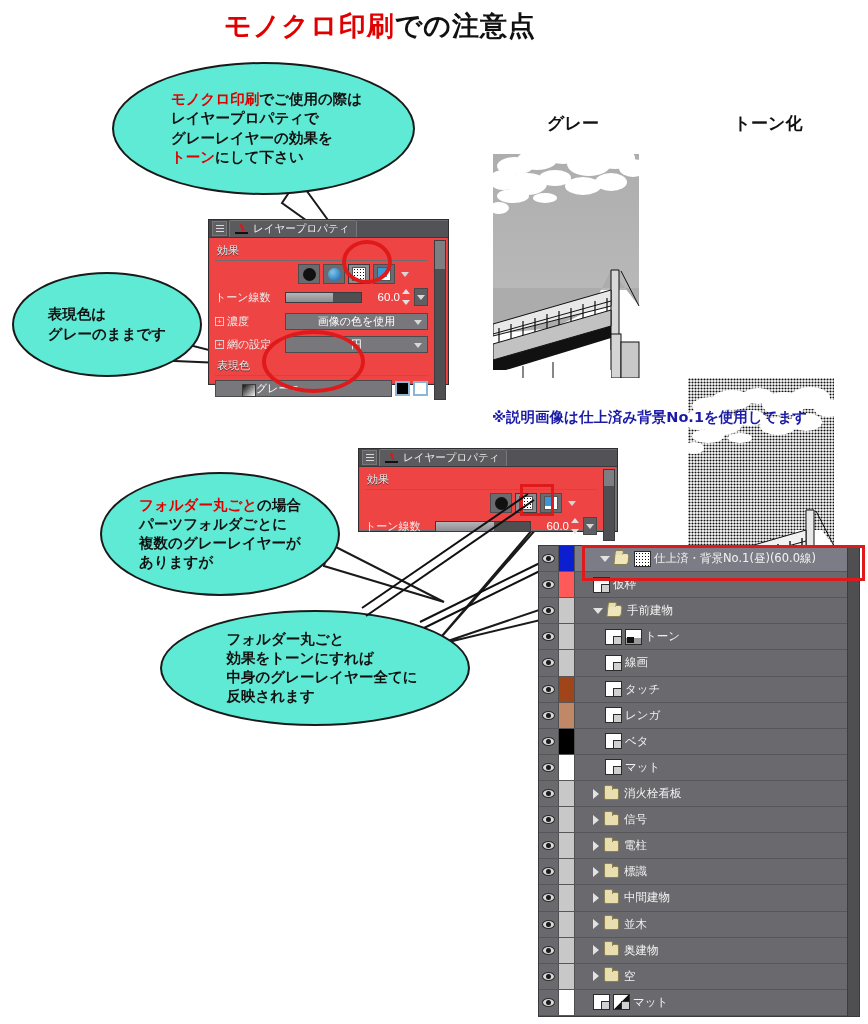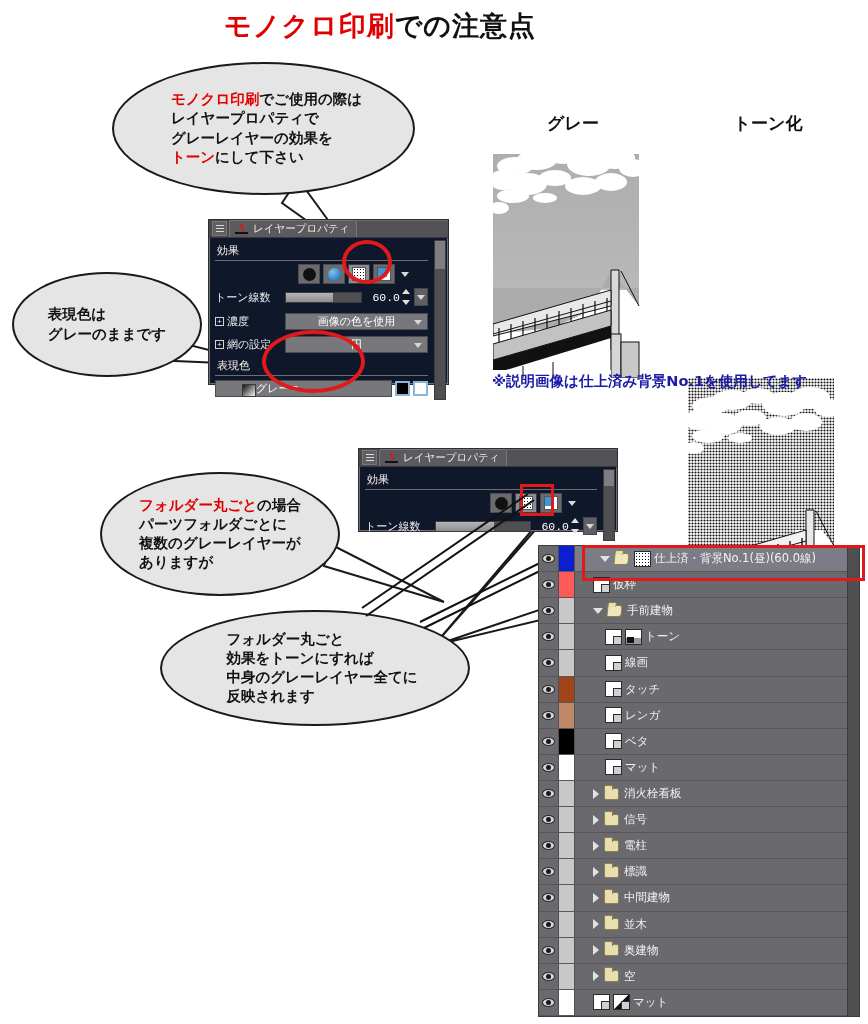--- a/index.html
+++ b/index.html
@@ -18,44 +18,44 @@
     left:0;top:8px;width:760px;text-align:center;
     font-size:27px;font-weight:bold;letter-spacing:1px;
     font-family:"DejaVu Serif","Liberation Serif",serif;
   }
   #page-title .red{color:#e00000;}
   #page-title .blk{color:#111;}
 
   
   .bubble{
     border:2px solid #1a1a1a;
-    background:#e5e5e5;
+    background:#5eead4;
     border-radius:50%;
     display:flex;align-items:center;justify-content:center;
     box-sizing:border-box;
   }
   .bubble .txt{
     font-size:14.5px;line-height:1.32;
     font-family:"DejaVu Sans","Liberation Sans",sans-serif;
     font-weight:bold;
     color:#111;
     white-space:pre;
     text-align:left;
   }
   .bubble .red{color:#e00000;}
 
   
   .tail{position:absolute;overflow:visible;}
 
   
   .lp-panel{
-    background:#0f172a;
+    background:#ef4444;
     border:1px solid #2e2e31;
     box-sizing:border-box;
-    font-family:Liberation Mono, monospace;
+    font-family:Liberation Sans, sans-serif;
     color:#e6e6e6;
     box-shadow:0 0 0 1px #6f6f73 inset;
   }
   .lp-titlebar{
     height:17px;background:#4a4a4d;
     display:flex;align-items:flex-end;
     border-bottom:1px solid #3a3a3d;
   }
   .lp-gripicon{
     width:15px;height:15px;margin:1px 2px 1px 3px;
@@ -444,21 +444,21 @@
     </g>
     <path d="M0 206 L118 172 L118 188 L0 222 Z" fill="url(#ht)" stroke="#111" stroke-width="1"></path>
     <path d="M0 222 L118 188 L118 200 L0 236 Z" fill="#111"></path>
     <rect x="118" y="196" width="10" height="44" fill="#ededed" stroke="#111"></rect>
     <rect x="128" y="204" width="18" height="36" fill="url(#ht)" stroke="#111"></rect>
     <rect x="0" y="232" width="118" height="8" fill="#ffffff"></rect>
     <path d="M30 228 L30 240 M60 224 L60 240" stroke="#111" stroke-width="1"></path>
   </svg>
 </div>
 
-<div class="abs caption-blue" style="left:492px;top:372px;">※説明画像は仕上済み背景No.1を使用してます</div>
+<div class="abs caption-blue" style="left:492px;top:408px;">※説明画像は仕上済み背景No.1を使用してます</div>
 
 <svg class="tail" style="left:320px;top:540px;width:130px;height:70px;">
   <polygon points="10,4 4,26 124,62" fill="#ffffff" stroke="#1a1a1a" stroke-width="2"></polygon>
 </svg>
 <div class="abs bubble" style="left:100px;top:472px;width:240px;height:124px;">
   <div class="txt"><span class="red">フォルダー丸ごと</span><span>の場合</span>
 <span>パーツフォルダごとに</span>
 <span>複数のグレーレイヤーが</span>
 <span>ありますが</span></div>
 </div>

